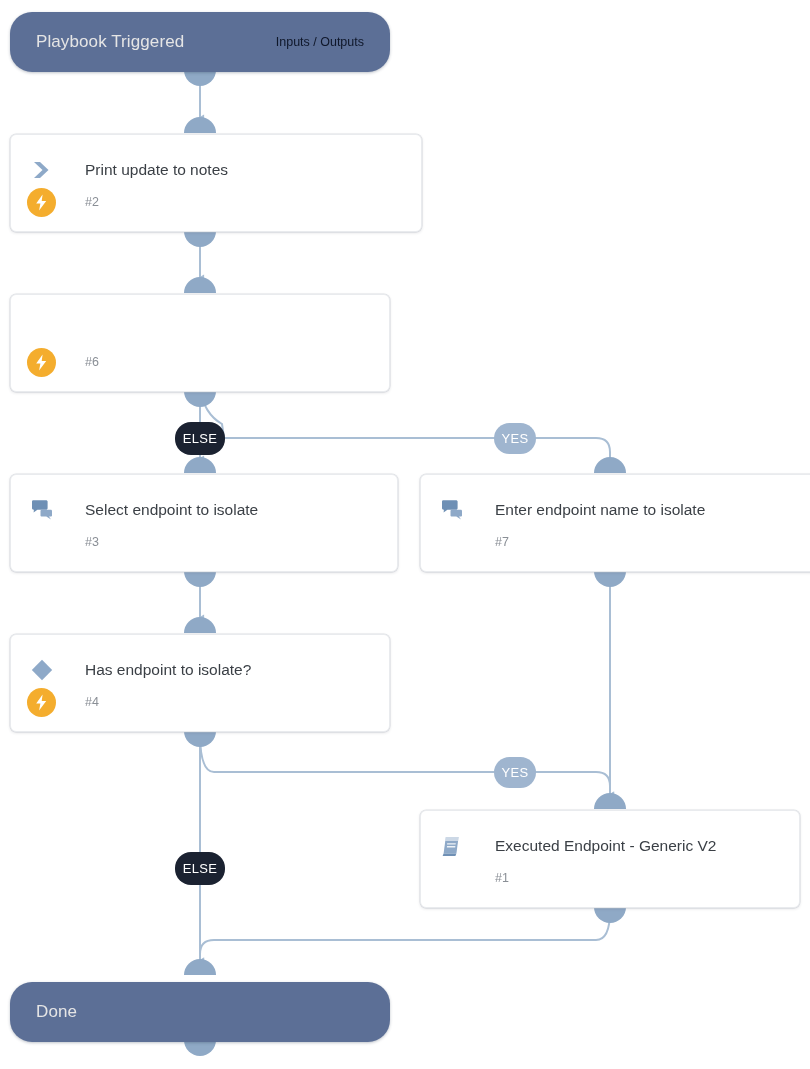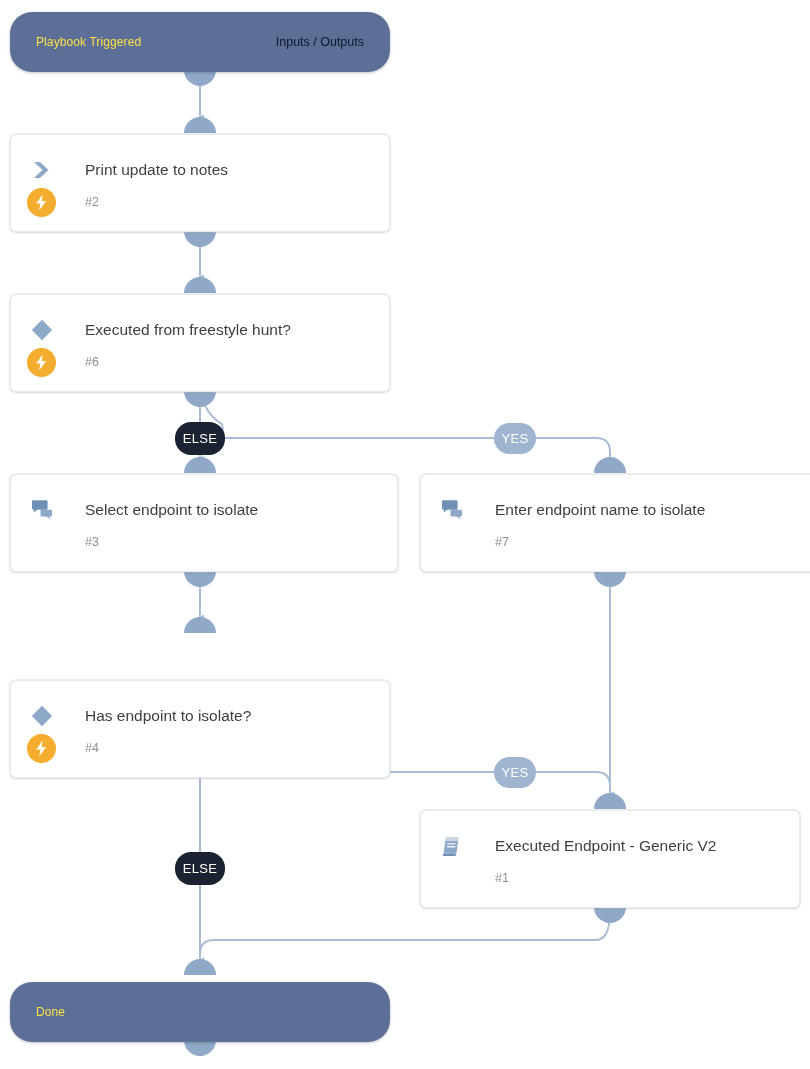--- a/index.html
+++ b/index.html
@@ -37,22 +37,22 @@
   }
   
   .pill {
     border-radius: 22px;
     display: flex;
     align-items: center;
     padding: 0 26px;
     box-shadow: 0 1px 3px rgba(40,55,80,0.30);
   }
   .pill .pill-title {
-    color: #fde047;
-    font-size: 12px;
+    color: #e5e5e5;
+    font-size: 17px;
     letter-spacing: 0.1px;
     white-space: nowrap;
     text-align: right;
   }
   .pill .pill-sub {
     margin-left: auto;
     color: #0f172a;
     font-size: 12.5px;
     white-space: nowrap;
   }
@@ -202,48 +202,40 @@
       <path d="M184,975 A16,16 0 0 1 216,975 Z"></path>
       <path d="M184,1040 A16,16 0 0 0 216,1040 Z"></path>
     </g>
   </svg>
 
   <div class="node pill" style="left:10px; top:12px; width:380px; height:60px; background:#5c6f96;">
     <span class="pill-title">Playbook Triggered</span>
     <span class="pill-sub">Inputs / Outputs</span>
   </div>
 
-  <div class="node card" style="left:10px; top:134px; width:380px; height:98px;">
+  <div class="node card" style="left:10px; top:134px; width:412px; height:98px;">
     <div class="card-row">
       <span class="card-icon">
         <svg width="22" height="20" viewBox="0 0 22 20" aria-hidden="true">
           <path d="M3,2 L11.5,10 L3,18 L9,18 L17.5,10 L9,2 Z" fill="#8ea9c8"></path>
         </svg>
       </span>
       <span class="card-title">Print update to notes</span>
     </div>
     <div class="card-foot">
       <span class="bolt">
         <svg width="15" height="17" viewBox="0 0 15 17" aria-hidden="true">
           <path d="M8.6,0.5 L2.2,9.4 L6.4,9.4 L5.1,16.5 L12.2,7.1 L7.7,7.1 Z" fill="#ffffff"></path>
         </svg>
       </span>
       <span class="card-num">#2</span>
     </div>
   </div>
 
   <div class="node card" style="left:10px; top:294px; width:380px; height:98px;">
-    <div class="card-row">
-      <span class="card-icon">
-        <svg width="24" height="24" viewBox="0 0 24 24" aria-hidden="true">
-          <path d="M12,1.8 L22.2,12 L12,22.2 L1.8,12 Z" fill="#8ea9c8"></path>
-        </svg>
-      </span>
-      <span class="card-title">Executed from freestyle hunt?</span>
-    </div>
     <div class="card-foot">
       <span class="bolt">
         <svg width="15" height="17" viewBox="0 0 15 17" aria-hidden="true">
           <path d="M8.6,0.5 L2.2,9.4 L6.4,9.4 L5.1,16.5 L12.2,7.1 L7.7,7.1 Z" fill="#ffffff"></path>
         </svg>
       </span>
       <span class="card-num">#6</span>
     </div>
   </div>
 
@@ -287,21 +279,21 @@
         </svg>
       </span>
       <span class="card-title">Enter endpoint name to isolate</span>
     </div>
     <div class="card-foot">
       <span class="bolt-spacer"></span>
       <span class="card-num">#7</span>
     </div>
   </div>
 
-  <div class="node card" style="left:10px; top:634px; width:380px; height:98px;margin-top:46px;">
+  <div class="node card" style="left:10px; top:634px; width:380px; height:98px;">
     <div class="card-row">
       <span class="card-icon">
         <svg width="24" height="24" viewBox="0 0 24 24" aria-hidden="true">
           <path d="M12,1.8 L22.2,12 L12,22.2 L1.8,12 Z" fill="#8ea9c8"></path>
         </svg>
       </span>
       <span class="card-title">Has endpoint to isolate?</span>
     </div>
     <div class="card-foot">
       <span class="bolt">

